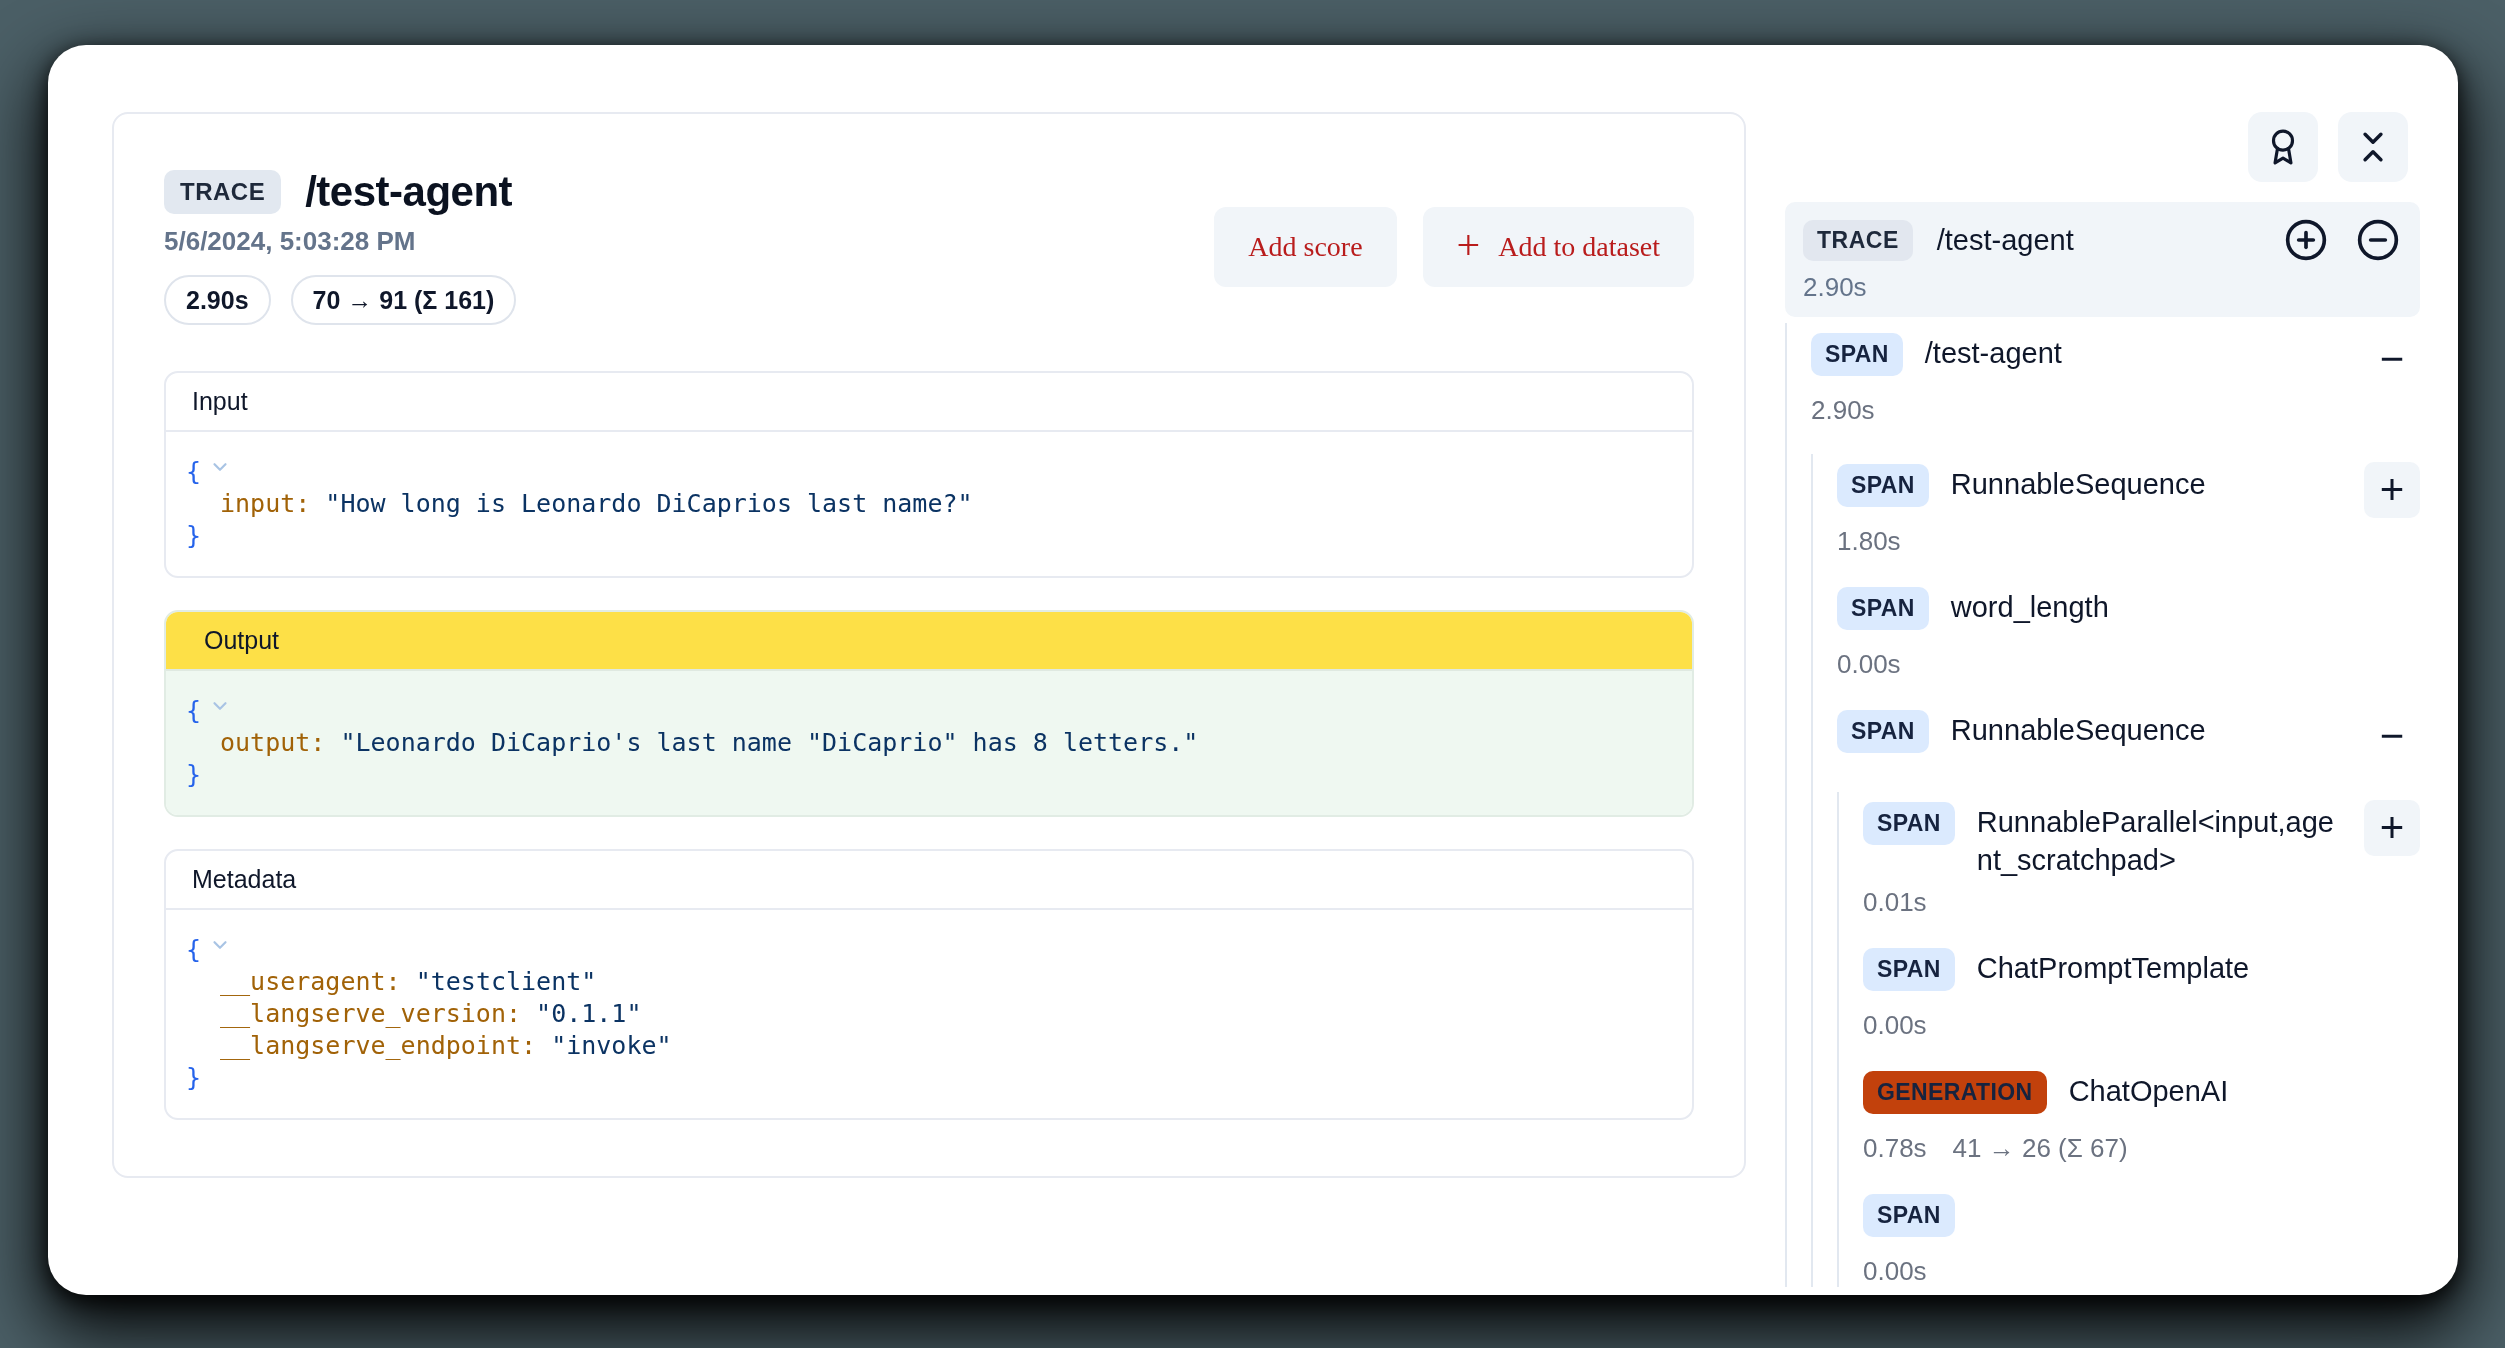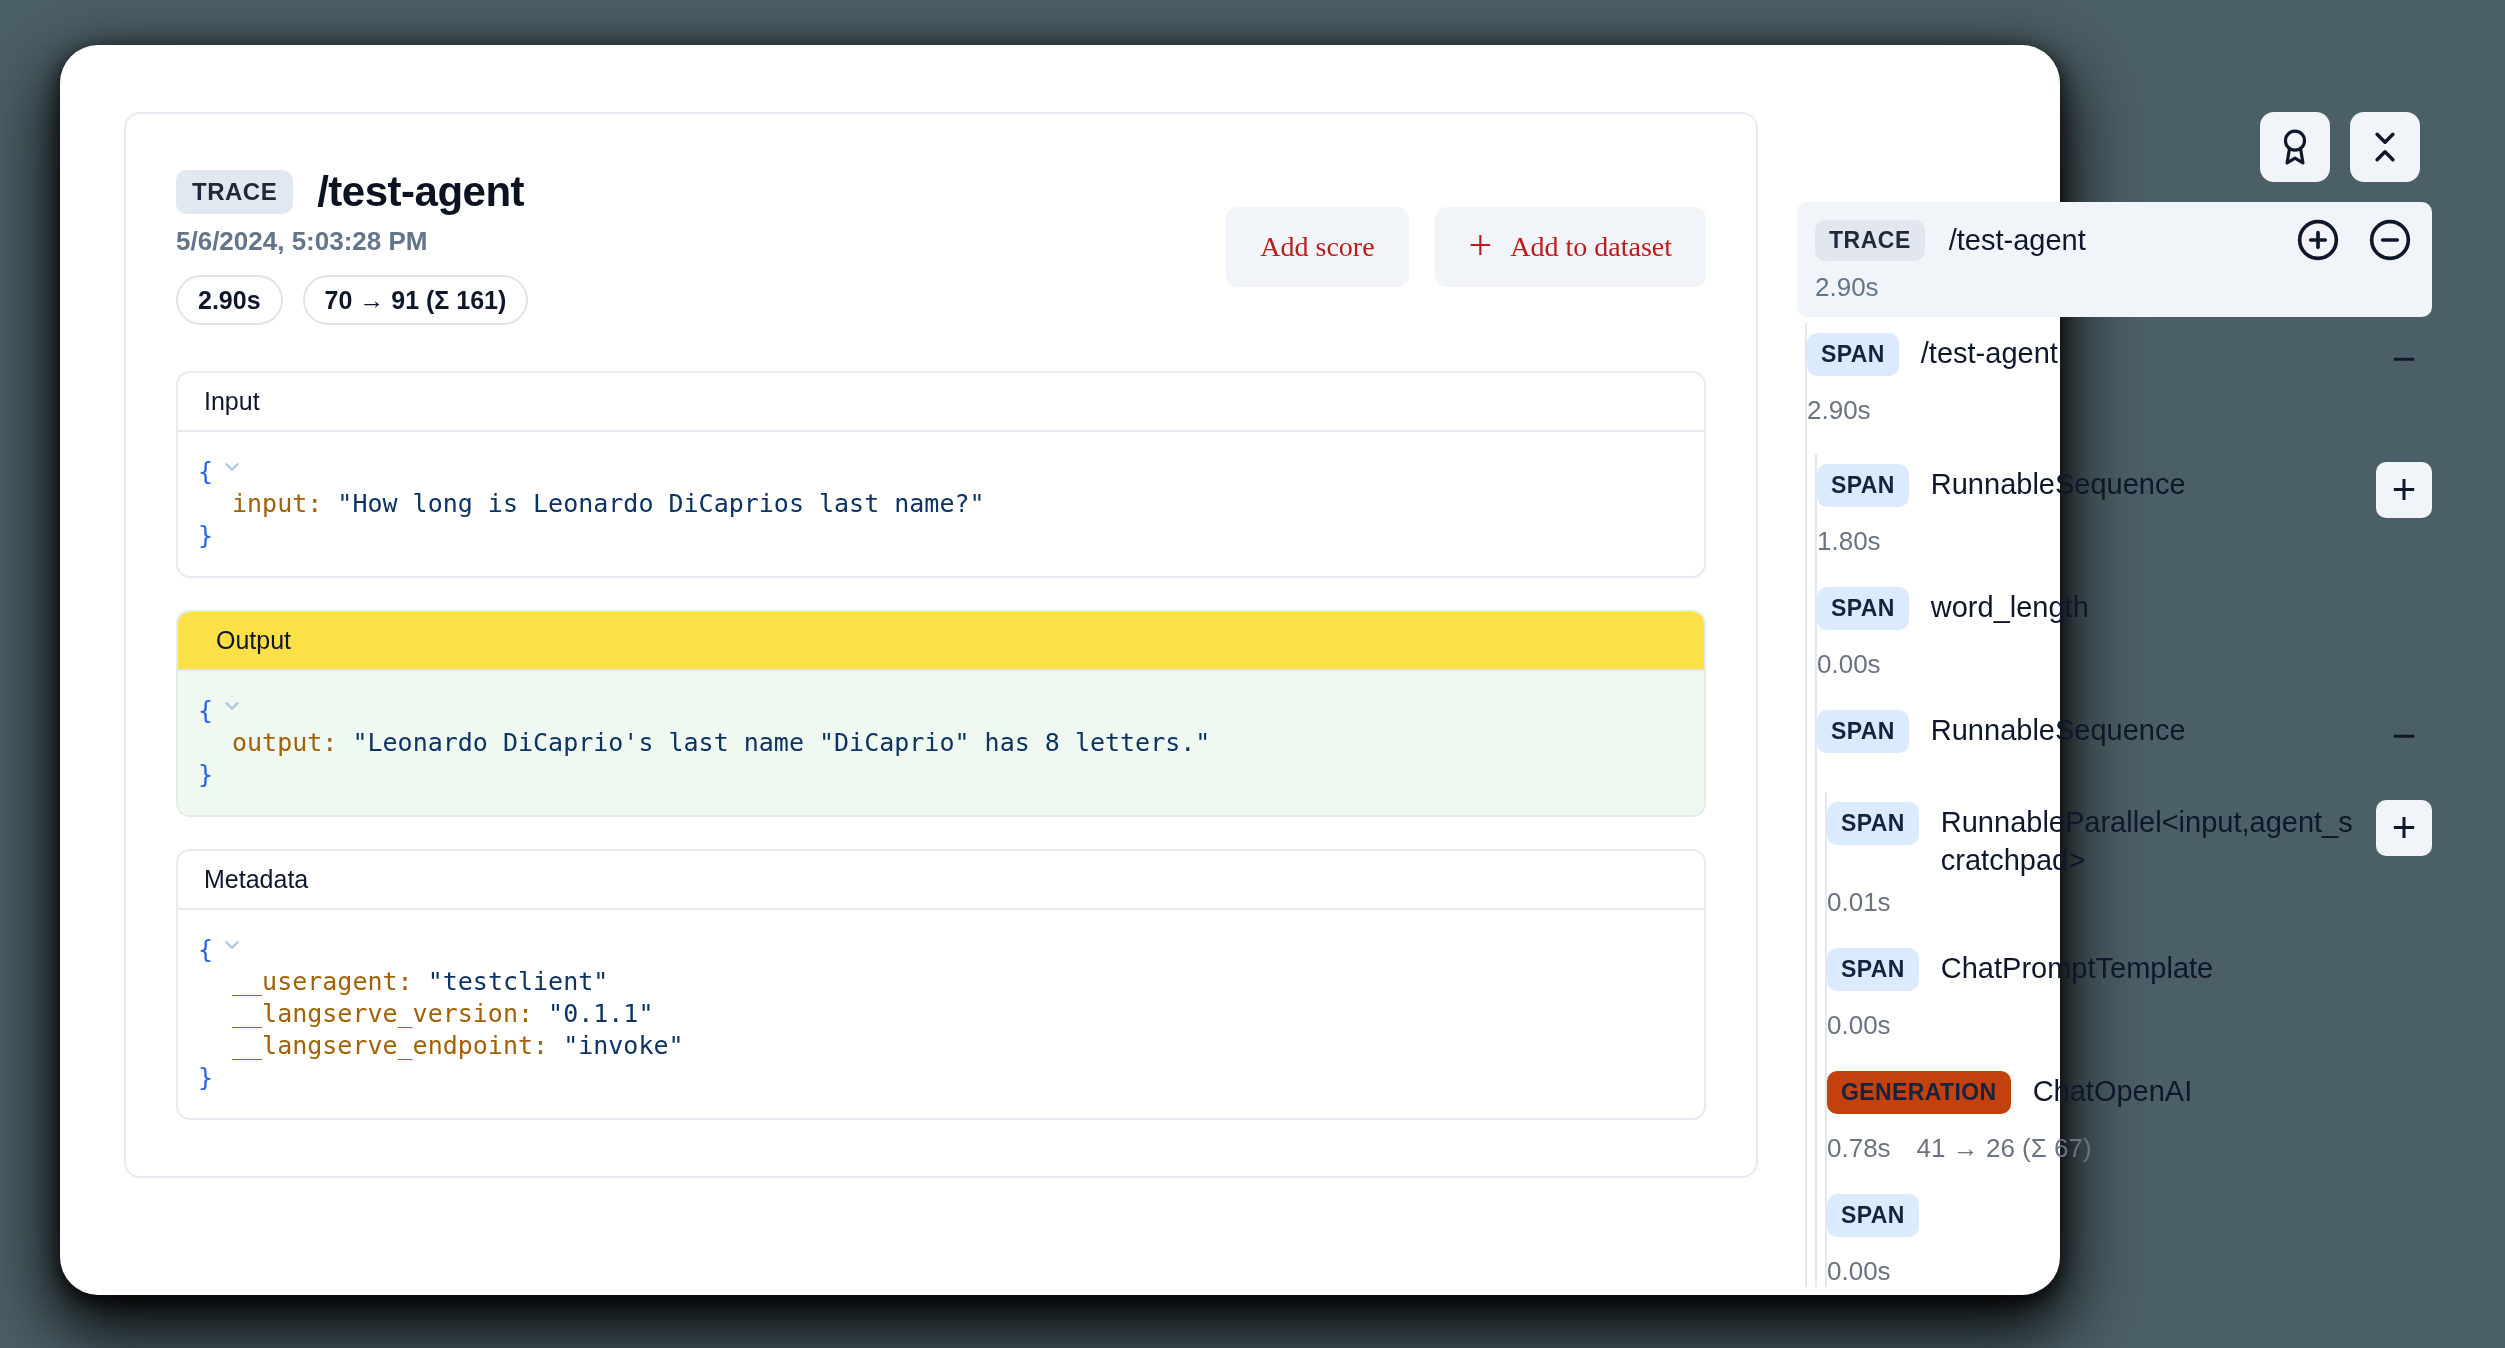--- a/index.html
+++ b/index.html
@@ -4,21 +4,21 @@
 <style>
   * { box-sizing: border-box; }
   html,body { margin:0; padding:0; }
   body {
     width:2505px; height:1348px; position:relative; overflow:hidden;
     background:#4b5f66;
     font-family:"Liberation Sans", sans-serif;
     color:#0f172a;
   }
   .window {
-    position:absolute; left:60px; top:45px; width:2000px; height:1250px;
+    position:absolute; left:48px; top:45px; width:2410px; height:1250px;
     background:#ffffff; border-radius:38px;
     box-shadow:0 30px 70px 8px rgba(0,0,0,0.92), 0 6px 22px rgba(0,0,0,0.88);
   }
 
   
   .main-card {
     position:absolute; left:64px; top:67px; width:1634px; height:1066px;
     border:2px solid #e7eaf1; border-radius:16px;
     padding:54px 50px 0 50px; background:#fff;
   }
@@ -75,21 +75,21 @@
   }
   .trace-row { margin-top:20px; background:#f1f5f9; border-radius:10px; padding:16px 20px 14px 18px; cursor:pointer; }
   .trace-row-top { display:flex; align-items:center; gap:24px; }
   .trace-row .badge { font-size:23px; padding:9px 14px; background:#e2e7ef; }
   .row-title { font-size:29px; font-weight:500; color:#0f172a; flex:1; }
   .circle-ctl { background:none; border:none; padding:0; cursor:pointer; color:#0f172a; display:flex; }
   .trace-ctls { display:flex; gap:28px; align-items:center; }
   .row-duration { margin-top:10px; font-size:26px; color:#64748b; display:flex; gap:24px; }
 
   .tree { margin-top:6px; }
-  .children { margin-left:8px; border-left:2px solid #e2e8f0; padding-top:8px; }
+  .children { border-left:2px solid #e2e8f0; padding-left:24px; padding-top:8px; }
   .node { margin-bottom:28px; }
   .node:last-child { margin-bottom:12px; }
   .node-row { display:flex; align-items:flex-start; gap:22px; cursor:pointer; }
   .span-badge {
     background:#dbeafe; color:#16233f; border-radius:10px; padding:10px 14px;
     font-size:23px; font-weight:600; letter-spacing:0.4px; line-height:1; white-space:nowrap;
     margin-top:2px;
   }
   .span-badge.generation { background:#c2410c; }
   .node-label {

